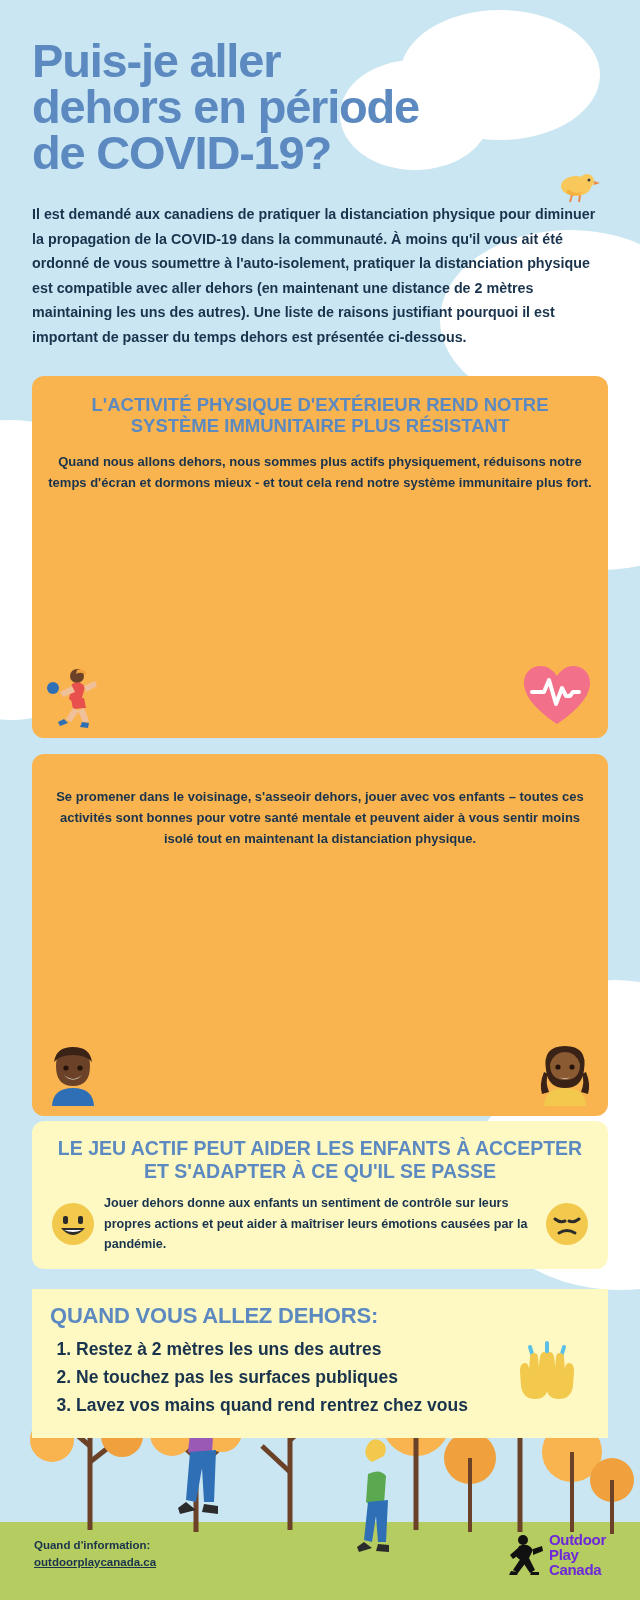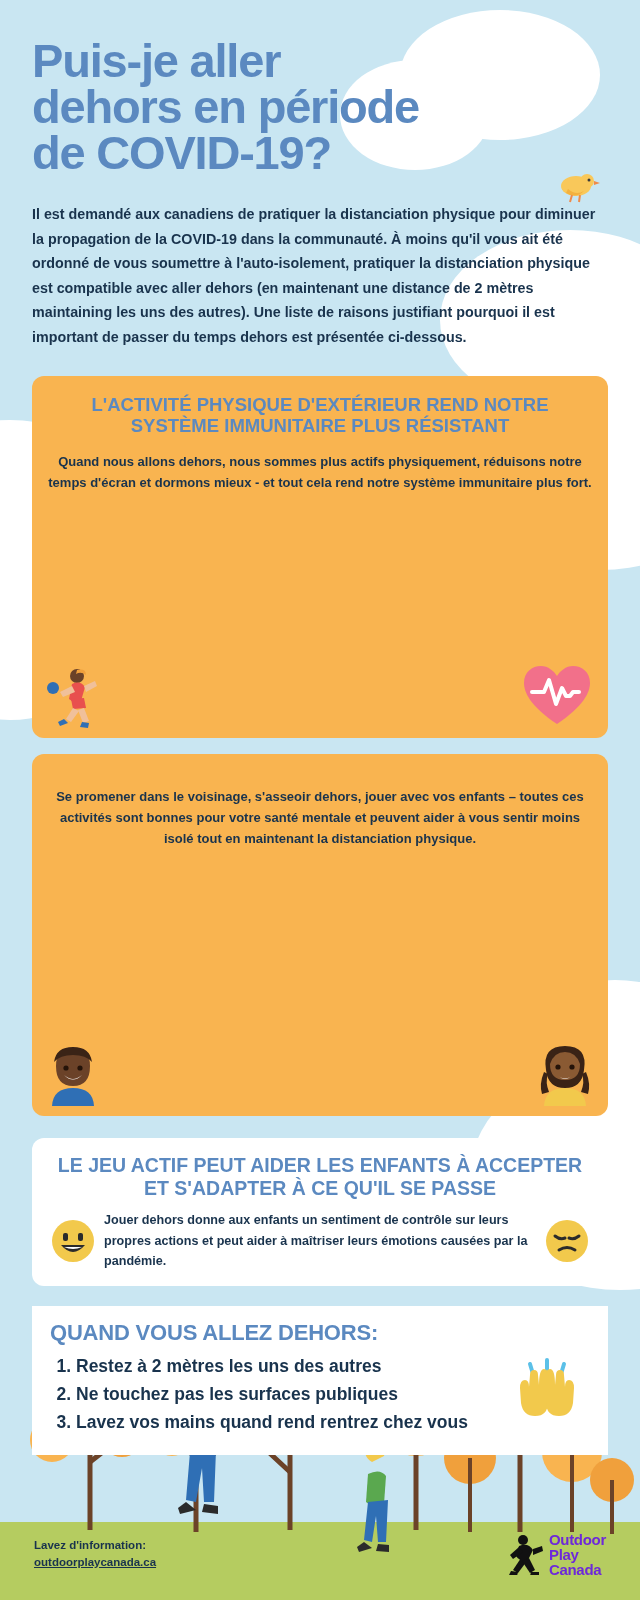--- a/index.html
+++ b/index.html
@@ -92,23 +92,23 @@
     bottom: 10px;
     left: 14px;
     right: 14px;
     display: flex;
     justify-content: space-between;
     align-items: flex-end;
   }
 
   
   .wide-card {
-    background: #ffffff;
+    background: #fef9c3;
     border-radius: 12px;
-    margin-top: 22px;
+    margin-top: 5px;
     padding: 16px 18px 14px 18px;
   }
   .wide-card h2 {
     color: #5b89c0;
     font-size: 19.5px;
     line-height: 1.2;
     text-align: center;
     font-weight: bold;
   }
   .wide-body {
@@ -122,21 +122,21 @@
     color: #19334d;
     font-size: 12.6px;
     line-height: 1.62;
     text-align: left;
     font-weight: bold;
     flex: 1;
   }
 
   
   .rules-card {
-    background: #ffffff;
+    background: #fef9c3;
     border-radius: 0;
     margin-top: 20px;
     padding: 14px 18px 18px 18px;
     position: relative;
   }
   .rules-card h2 {
     color: #5b89c0;
     font-size: 22px;
     font-weight: bold;
     letter-spacing: -0.2px;
@@ -354,21 +354,21 @@
     <path d="M372 222 q-10 -6 -5 -16 q5 -10 14 -5 q8 5 3 15 Z" fill="#f2c94c"></path>
     <path d="M368 234 q12 -6 18 2 l-2 28 q-10 5 -18 -2 Z" fill="#5aa84f"></path>
     <path d="M368 262 l20 -2 l-2 42 l-8 0 l-2 -26 l-4 26 l-8 -2 Z" fill="#2f6fb5"></path>
     <path d="M364 302 l-7 5 l2 5 l13 -4 Z" fill="#2b2b2b"></path>
     <path d="M378 304 l-2 7 l13 1 l0 -7 Z" fill="#2b2b2b"></path>
   </g>
 </svg>
 
 <div class="footer">
   <div class="source">
-    <div>Lavez d'information:</div>
+    <div>Quand d'information:</div>
     <a href="#">outdoorplaycanada.ca</a>
   </div>
   <div class="logo-wrap">
     <svg width="36" height="42" viewBox="0 0 36 42">
       <circle cx="14" cy="7" r="5" fill="#111"></circle>
       <path d="M10 13 q9 -4 14 4 l-5 10 q-8 2 -12 -4 Z" fill="#111"></path>
       <path d="M10 14 l-9 8 l3 4 l10 -7 Z" fill="#111"></path>
       <path d="M24 16 l9 -3 l1 5 l-10 4 Z" fill="#111"></path>
       <path d="M12 25 l-8 12 l5 3 l9 -12 Z" fill="#111"></path>
       <path d="M20 25 l6 12 l-5 3 l-8 -12 Z" fill="#111"></path>

